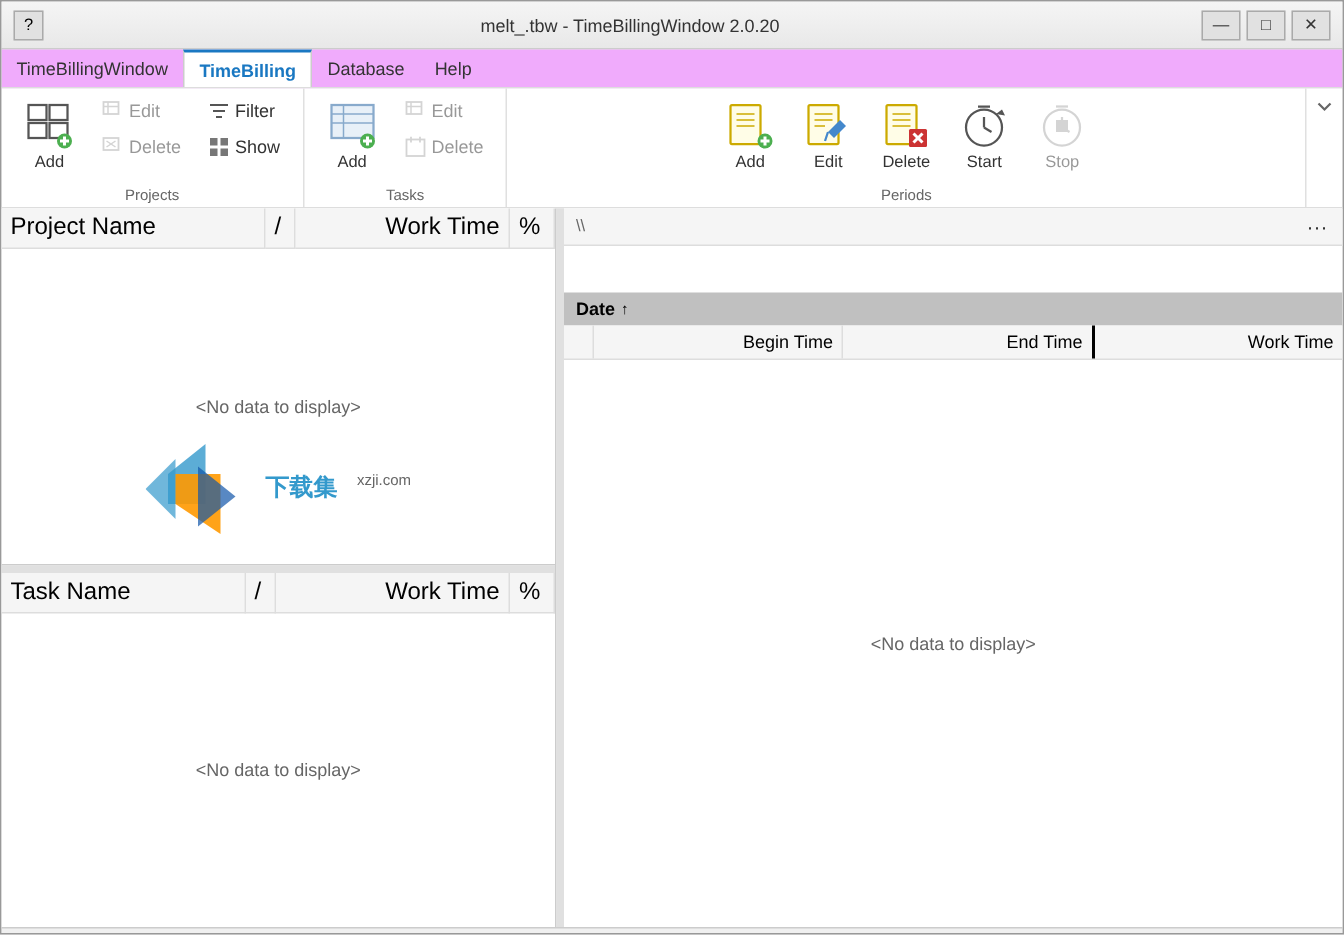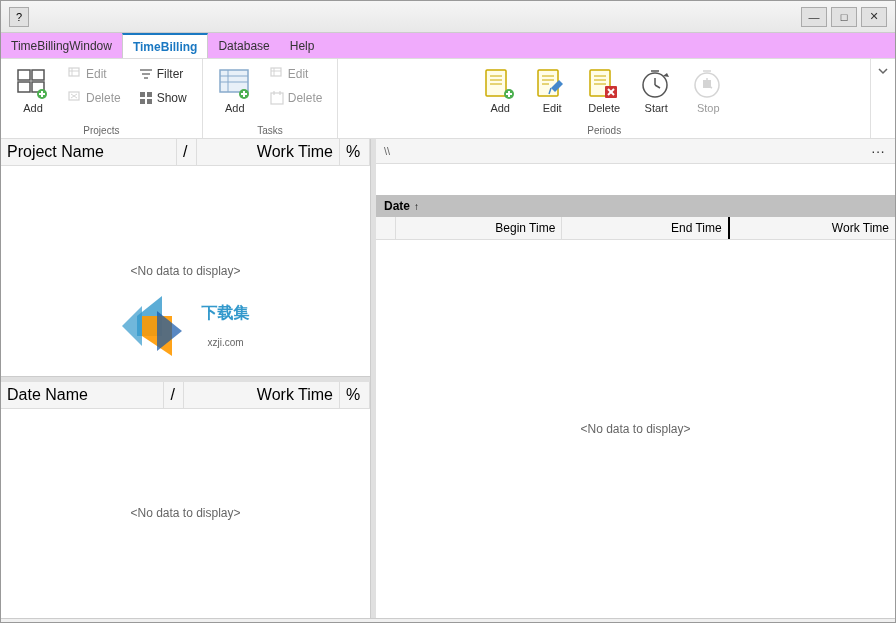--- a/index.html
+++ b/index.html
@@ -109,20 +109,21 @@
     }
     .ribbon-buttons {
       display: flex;
       align-items: flex-start;
       gap: 4px;
       flex: 1;
     }
     .ribbon-btn-large {
       display: flex;
       flex-direction: column;
+      align-items: center;
       padding: 4px 6px;
       cursor: pointer;
       border: 1px solid transparent;
       border-radius: 2px;
       min-width: 48px;
     }
     .ribbon-btn-large.disabled { opacity: 0.5; cursor: default; }
     .ribbon-btn-large .btn-icon {
       width: 32px;
       height: 32px;
@@ -312,20 +313,21 @@
   </style>
 </head>
 <body>
 
 <div class="title-bar">
   <div style="width:30px; display:flex; align-items:center; justify-content:flex-start;">
     <div class="help-btn">
       <span>?</span>
     </div>
   </div>
+  <div class="title-bar-text">melt_.tbw - TimeBillingWindow 2.0.20</div>
   <div class="title-bar-controls">
     <div class="title-btn">—</div>
     <div class="title-btn">□</div>
     <div class="title-btn close">✕</div>
   </div>
 </div>
 
 <div class="menu-bar">
   <div class="menu-item">TimeBillingWindow</div>
   <div class="menu-item active">TimeBilling</div>
@@ -538,35 +540,35 @@
           <svg width="80" height="60" viewBox="0 0 80 60">
 
             <polygon points="0,30 20,10 20,50" fill="#3399cc" opacity="0.7"></polygon>
 
             <polygon points="15,20 40,0 40,40 15,40" fill="#3399cc" opacity="0.8"></polygon>
 
             <polygon points="20,40 50,60 50,20 20,20" fill="#ff9900" opacity="0.9"></polygon>
 
             <polygon points="35,15 60,35 35,55" fill="#1155aa" opacity="0.7"></polygon>
           </svg>
-          <div style="display:flex;flex-direction:column;align-items:center;gap:13px;">
+          <div style="display:flex;flex-direction:row;gap:13px;">
             <span style="font-size:16px;font-weight:bold;color:#3399cc;">下载集</span>
             <span style="font-size:10px;color:#666;">xzji.com</span>
           </div>
         </div>
       </div>
     </div>
 
     <div class="splitter-h"></div>
 
     <div class="tasks-section">
       <table class="data-table">
         <thead>
           <tr>
-            <th>Date Name</th>
+            <th>Task Name</th>
             <th style="width:20px;">/</th>
             <th style="text-align:right;">Work Time</th>
             <th style="width:30px;">%</th>
           </tr>
         </thead>
       </table>
       <div style="flex:1;display:flex;align-items:center;justify-content:center;">
         <div class="no-data">&lt;No data to display&gt;</div>
       </div>
     </div>

